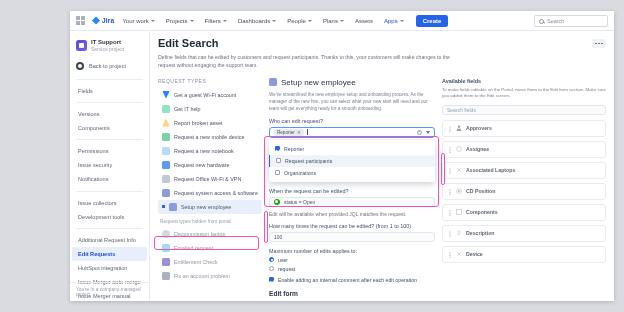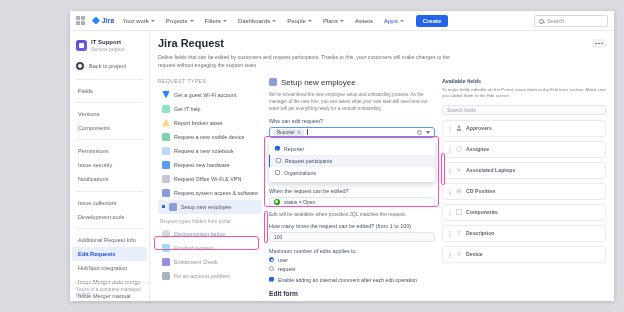--- a/index.html
+++ b/index.html
@@ -297,21 +297,21 @@
     </div>
 
     <div class="content">
 
       <div class="more-btn">
         <i></i>
           <i></i>
           <i></i>
       </div>
 
-      <div class="page-title">Jira Request</div>
+      <div class="page-title">Edit Search</div>
       <div class="page-desc">Define fields that can be edited by customers and request participants. Thanks to this, your customers will make changes to the request without engaging the support team.</div>
 
       <div class="cols">
 
         <div class="col-types">
           <div class="col-hdr">REQUEST TYPES</div>
 
           <div class="rt-item">
               <span class="rt-ic" style="background:#2684ff;clip-path:polygon(0 0,100% 0,50% 100%)"></span>
               <span class="rt-lbl">Get a guest Wi-Fi account</span>

